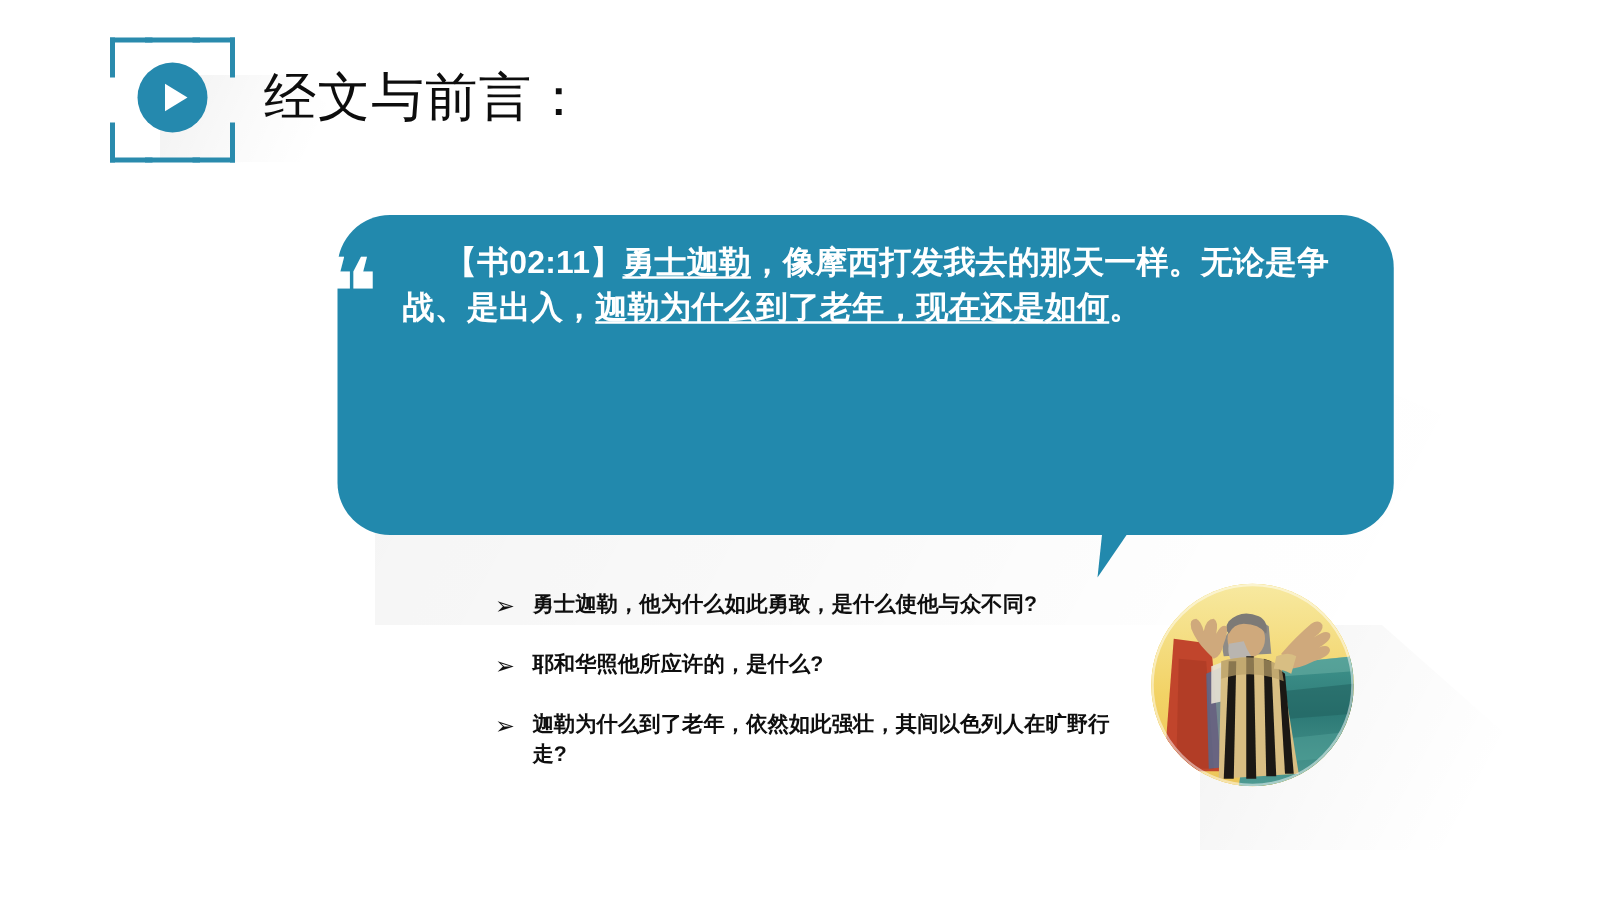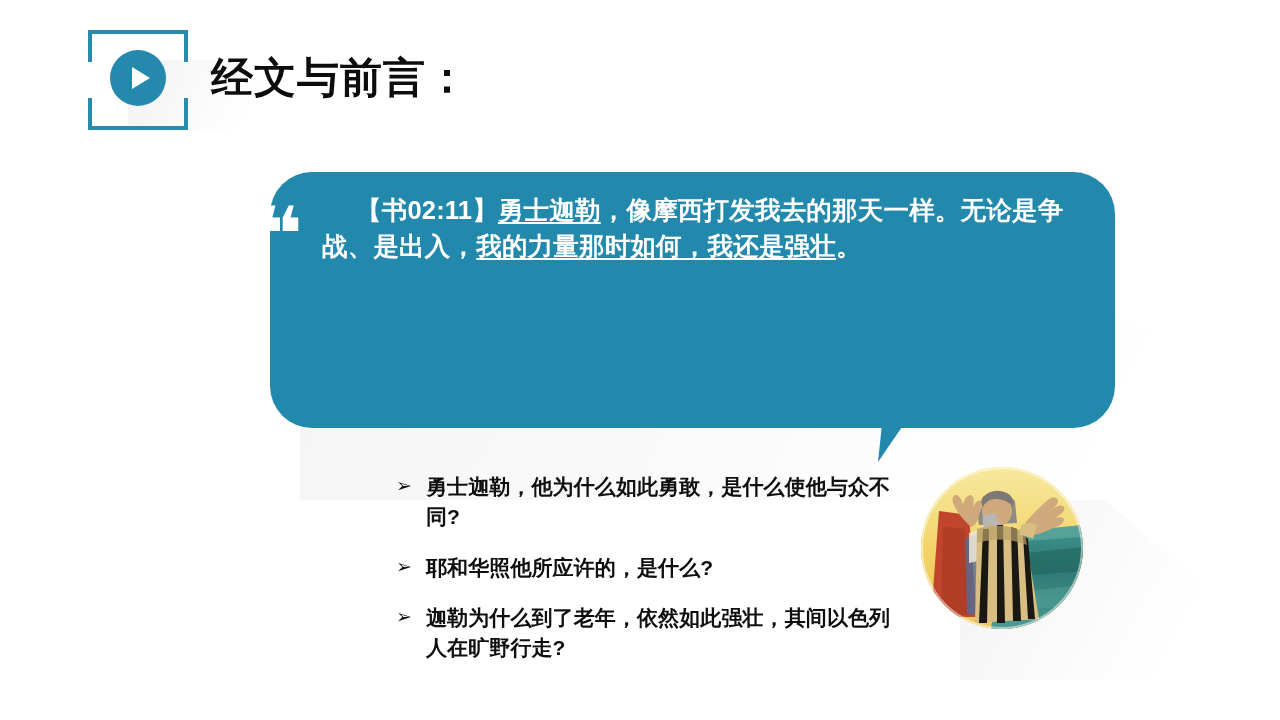--- a/index.html
+++ b/index.html
@@ -96,21 +96,21 @@
     border-bottom: 11px solid transparent;
     border-left: 18px solid #ffffff;
   }
 
   
   .slide-title {
     position: absolute;
     left: 211px;
     top: 50px;
     font-size: 42px;
-    font-weight: bold;
+    font-weight: normal;
     color: #0d0d0d;
     letter-spacing: 1px;
     white-space: nowrap;
   }
 
   
   .bubble-shadow {
     position: absolute;
     left: 300px;
     top: 200px;
@@ -185,21 +185,21 @@
   .bullet-mark {
     flex: 0 0 auto;
     width: 30px;
     font-size: 19px;
     line-height: 1.42;
     color: #111111;
     font-family: "DejaVu Sans", sans-serif;
   }
   .bullet-text {
     flex: 1 1 auto;
-    font-size: 21px;
+    font-size: 17px;
     font-weight: bold;
     color: #0f0f0f;
     line-height: 1.42;
     letter-spacing: 0.1px;
   }
 
   
   .pic-shadow {
     position: absolute;
     left: 960px;
@@ -242,21 +242,21 @@
 
   <div class="slide-title">经文与前言：</div>
 
   <div class="bubble-shadow"></div>
   <div class="bubble"></div>
   <div class="bubble-tail"></div>
   <div class="quote-mark">❝</div>
 
   <div class="bubble-body">
     <p class="bubble-para">
-      <span>【书02:11】</span><span class="u">勇士迦勒</span><span>，像摩西打发我去的那天一样。无论是争战、是出入，</span><span class="u">我的力量那时如何，我还是强壮</span><span>。</span>
+      <span>【书02:11】</span><span class="u">勇士迦勒</span><span>，像摩西打发我去的那天一样。无论是争战、是出入，</span><span class="u">迦勒为什么到了老年，现在还是如何</span><span>。</span>
     </p>
   </div>
 
   <div class="bullets">
     <div class="bullet-row">
       <span class="bullet-mark">➢</span>
       <span class="bullet-text">勇士迦勒，他为什么如此勇敢，是什么使他与众不同?</span>
     </div>
     <div class="bullet-row">
       <span class="bullet-mark">➢</span>

